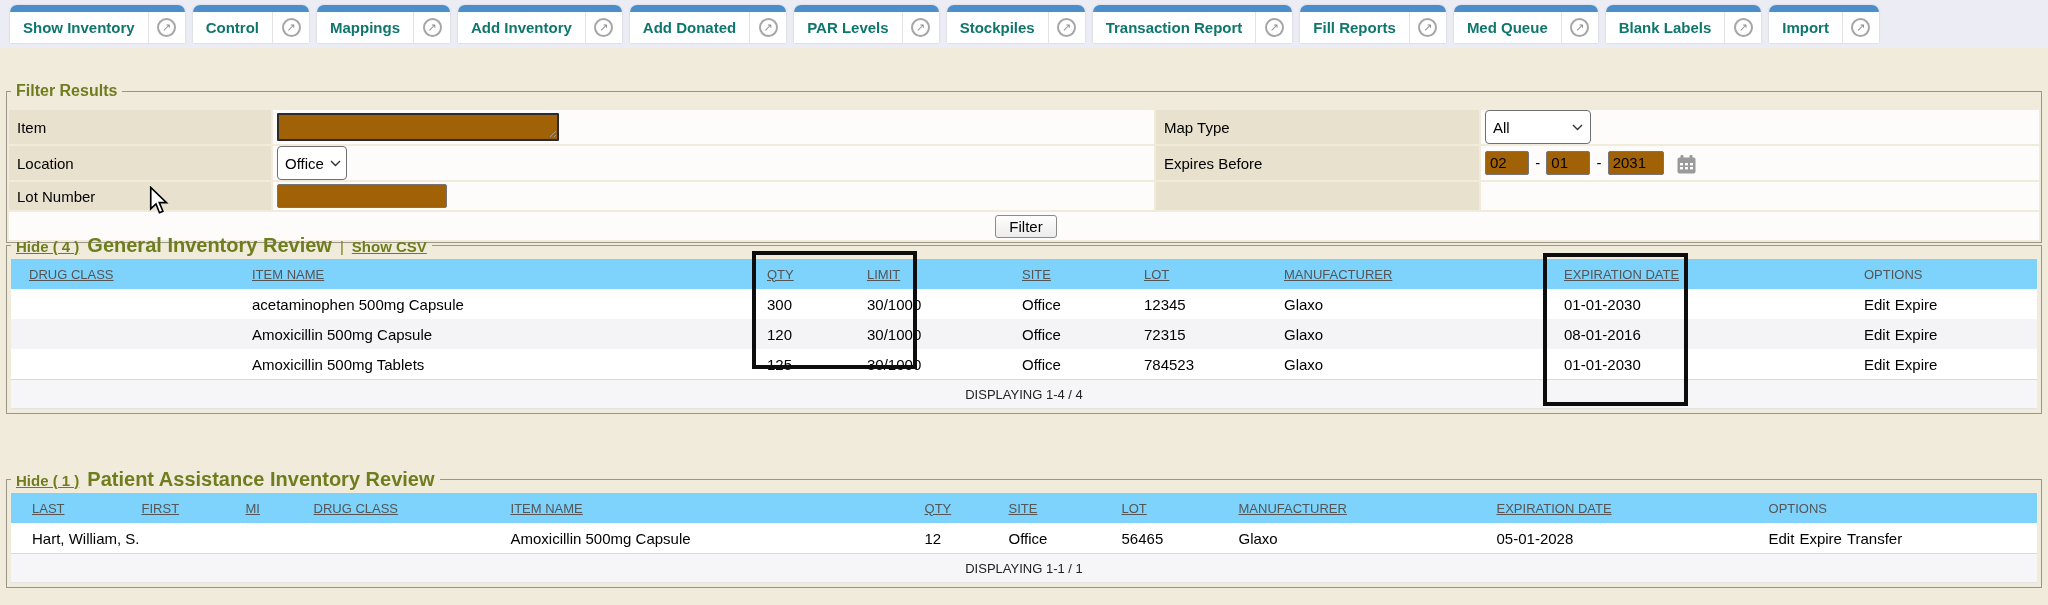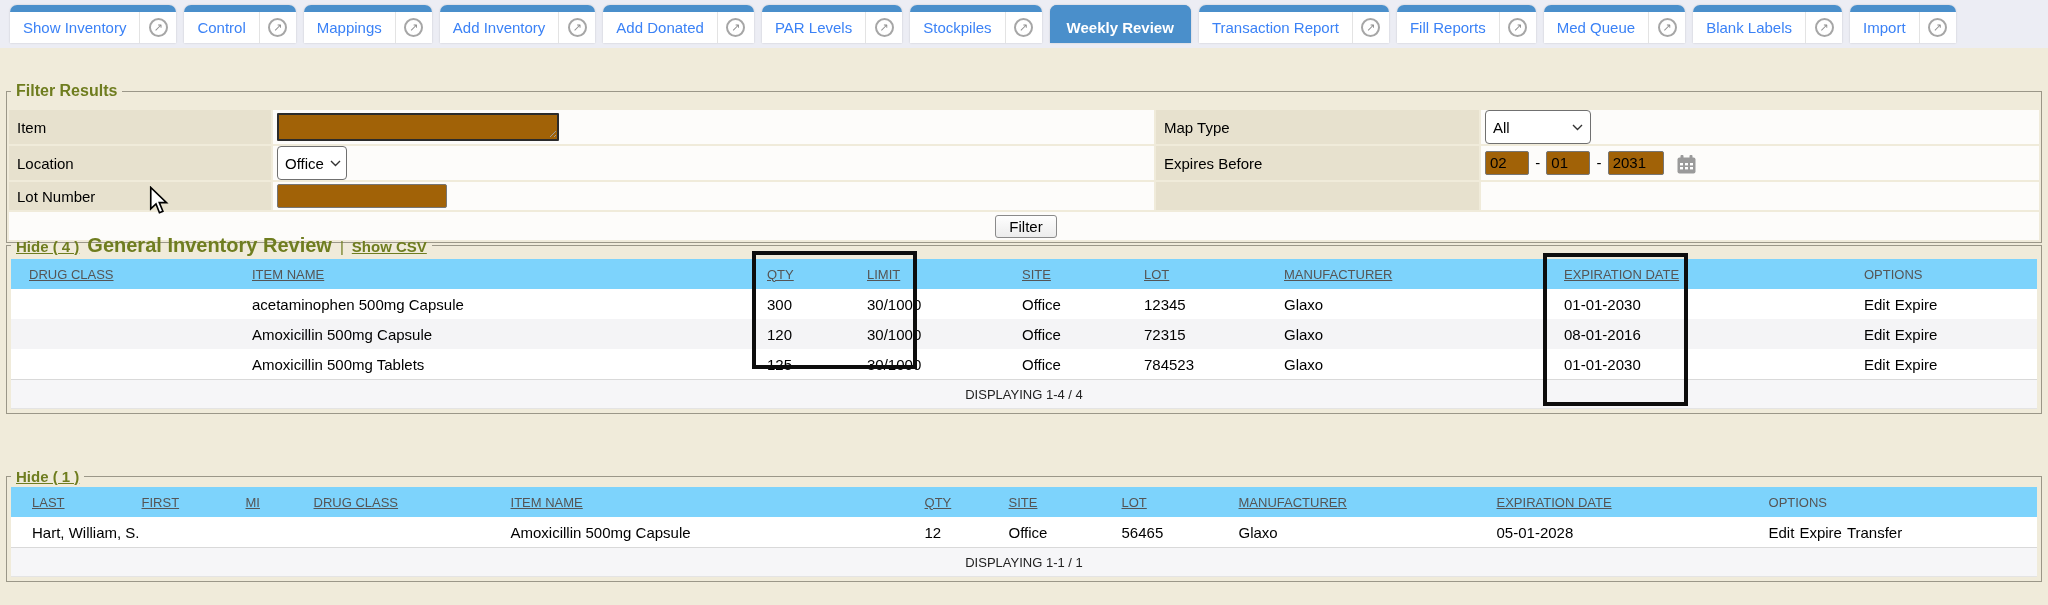--- a/index.html
+++ b/index.html
@@ -6,21 +6,21 @@
   #root{position:relative;width:2048px;height:605px;background:#F0EBDA;overflow:hidden;
         font-family:"Liberation Sans", sans-serif;color:#000;}
 
   
   .tabbar{position:absolute;top:0;left:0;right:0;height:48px;background:#ECEDF4;
           display:flex;align-items:flex-start;padding:5px 0 0 10px;box-sizing:border-box;gap:8px;}
   .tab{background:#fff;border-radius:7px 7px 0 0;overflow:hidden;display:flex;flex-direction:column;
        box-shadow:0 0 2px rgba(0,0,0,.18);cursor:pointer;flex:0 0 auto;}
   .tab-strip{height:7px;background:#4A8FCB;}
   .tab-body{display:flex;align-items:center;height:31px;}
-  .tab-label{padding:0 13px;font-size:15px;color:#3b82f6;white-space:nowrap;}
+  .tab-label{padding:0 13px;font-size:15px;color:#0f766e;white-space:nowrap;font-weight:bold;}
   .tab-iconwrap{border-left:1px solid #e3e3e3;width:36px;height:100%;display:flex;align-items:center;justify-content:center;}
   .tab-icon{width:19px;height:19px;box-sizing:border-box;border:2px solid #a6a6a6;border-radius:50%;
             color:#8f8f8f;font-size:11px;line-height:15px;text-align:center;display:block;}
   .tab.active{background:#4A8FCB;}
   .tab.active .tab-strip{background:#4A8FCB;}
   .tab.active .tab-label{color:#fff;font-weight:bold;padding:0 17px;}
 
   
   fieldset{position:absolute;left:6px;right:6px;margin:0;padding:0;border:1px solid #9B9788;background:transparent;}
   legend{margin-left:4px;padding:0 5px;color:#6F7D1F;font-weight:bold;}
@@ -139,26 +139,20 @@
           </span>
         </div>
       </div>
     <div class="tab">
         <div class="tab-strip"></div>
         <div class="tab-body">
           <span class="tab-label">Stockpiles</span>
           <span class="tab-iconwrap">
             <span class="tab-icon">↗</span>
           </span>
-        </div>
-      </div>
-    <div class="tab active">
-        <div class="tab-strip"></div>
-        <div class="tab-body">
-          <span class="tab-label">Weekly Review</span>
         </div>
       </div>
     <div class="tab">
         <div class="tab-strip"></div>
         <div class="tab-body">
           <span class="tab-label">Transaction Report</span>
           <span class="tab-iconwrap">
             <span class="tab-icon">↗</span>
           </span>
         </div>
@@ -336,20 +330,21 @@
       <tr>
             <td class="foot" colspan="9">DISPLAYING 1-4 / 4</td>
           </tr>
     </tbody>
       </table>
   </fieldset>
 
   <fieldset class="fs-patient">
     <legend class="sect-legend">
       <span class="hide-link">Hide ( 1 )</span>
+      <span class="sect-title">Patient Assistance Inventory Review</span>
     </legend>
     <table class="rtable ptable">
       <colgroup>
           <col style="width:118px">
           <col style="width:104px">
           <col style="width:68px">
           <col style="width:197px">
           <col style="width:414px">
           <col style="width:84px">
           <col style="width:113px">

